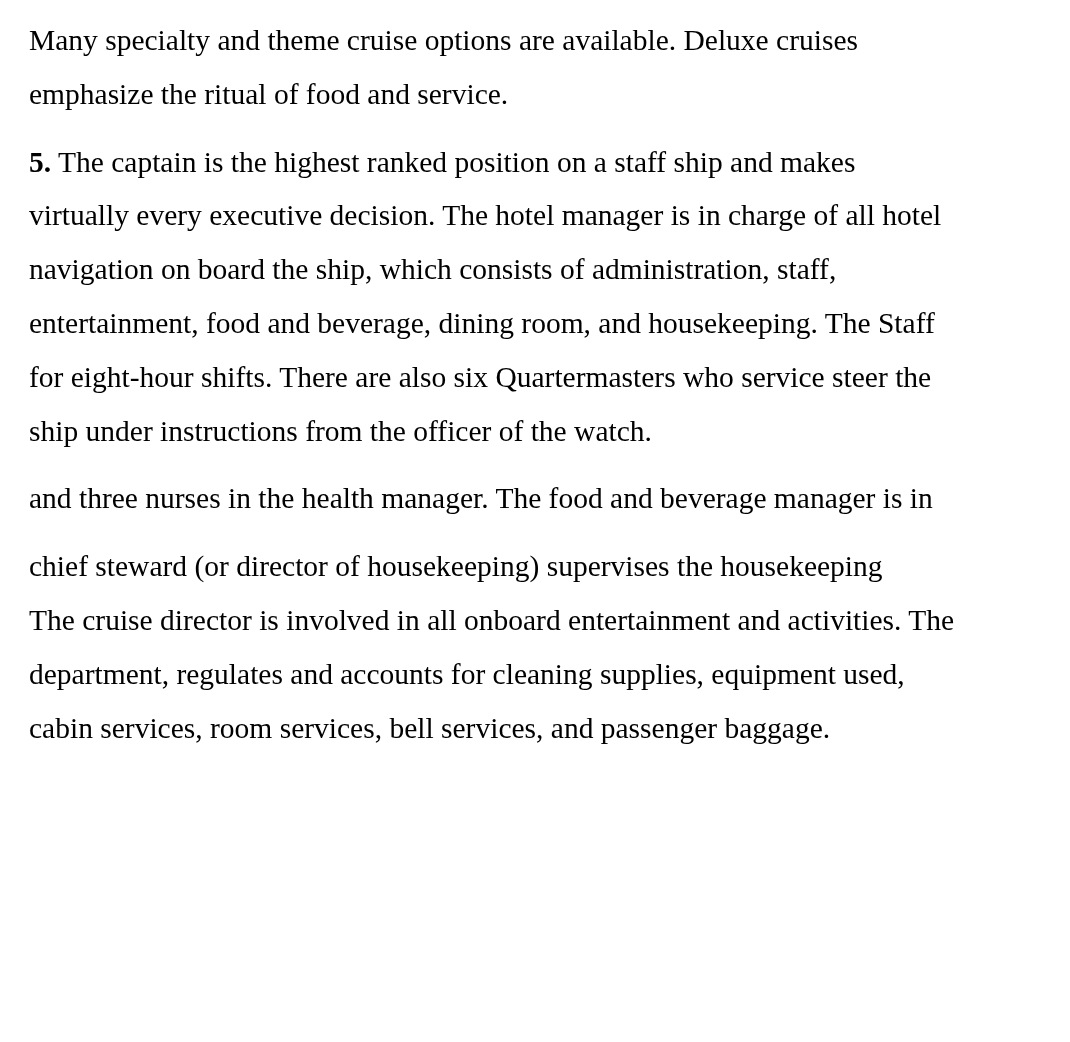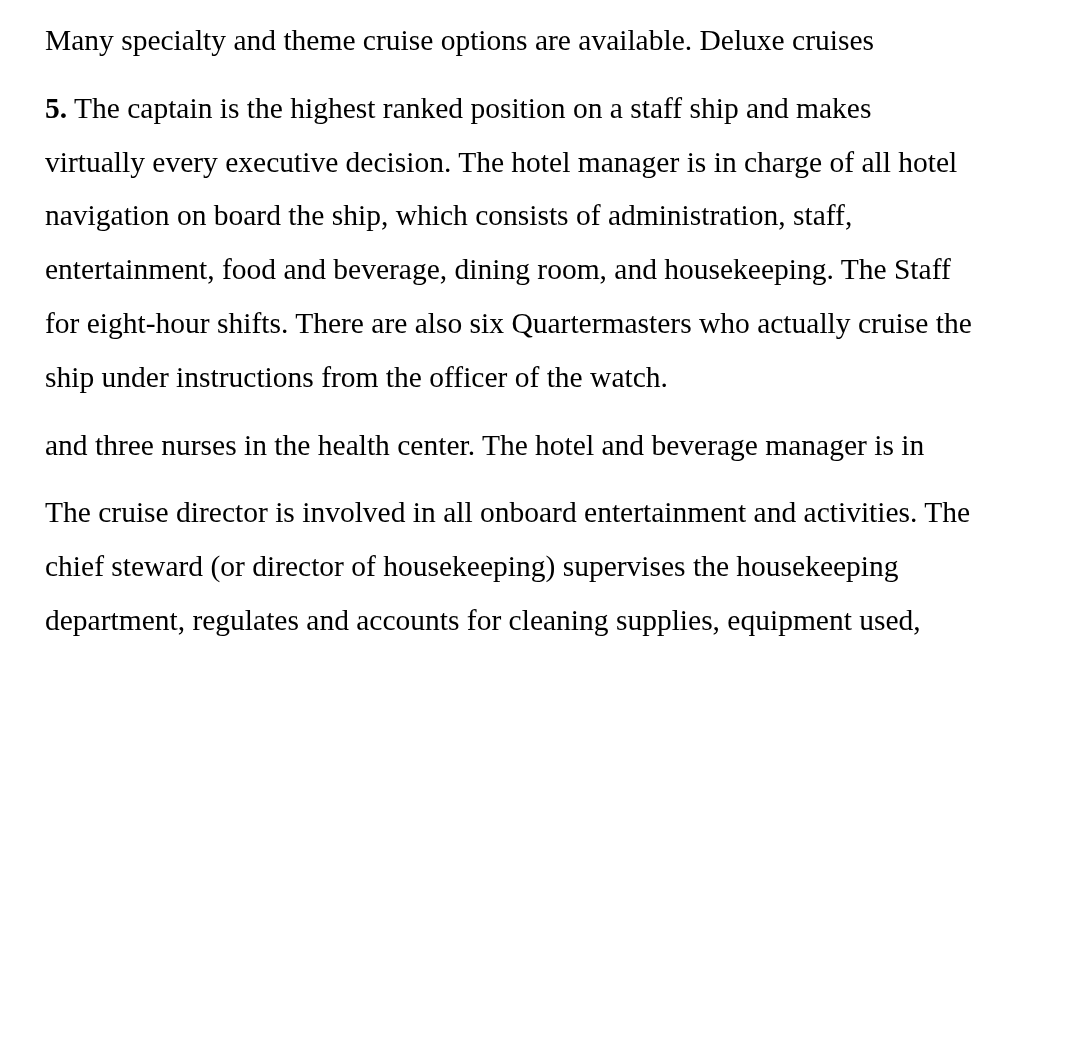--- a/index.html
+++ b/index.html
@@ -8,21 +8,21 @@
     background: #ffffff;
   }
   body {
     width: 1070px;
     height: 1042px;
     overflow: hidden;
   }
   .doc {
     box-sizing: border-box;
     width: 1070px;
-    padding: 14px 26px 0 45px;
+    padding: 14px 26px 0 29px;
     font-family: "Liberation Serif", "DejaVu Serif", serif;
     font-size: 29.5px;
     line-height: 53.8px;
     color: #000000;
     background: #ffffff;
   }
   .para {
     margin: 0 0 14px 0;
   }
   .line {
@@ -32,34 +32,36 @@
     font-weight: 700;
   }
 </style>
 </head>
 <body>
 
 <div class="doc">
 
   <div class="para">
     <div class="line">Many specialty and theme cruise options are available. Deluxe cruises</div>
+    <div class="line">emphasize the ritual of food and service.</div>
   </div>
 
   <div class="para">
     <div class="line"><span class="para-number">5.</span><span> The captain is the highest ranked position on a staff ship and makes</span></div>
     <div class="line">virtually every executive decision. The hotel manager is in charge of all hotel</div>
     <div class="line">navigation on board the ship, which consists of administration, staff,</div>
     <div class="line">entertainment, food and beverage, dining room, and housekeeping. The Staff</div>
-    <div class="line">for eight-hour shifts. There are also six Quartermasters who actually cruise the</div>
+    <div class="line">for eight-hour shifts. There are also six Quartermasters who service steer the</div>
     <div class="line">ship under instructions from the officer of the watch.</div>
   </div>
 
   <div class="para">
-    <div class="line">and three nurses in the health center. The hotel and beverage manager is in</div>
+    <div class="line">and three nurses in the health manager. The food and beverage manager is in</div>
   </div>
 
   <div class="para">
+    <div class="line">chief steward (or director of housekeeping) supervises the housekeeping</div>
     <div class="line">The cruise director is involved in all onboard entertainment and activities. The</div>
-    <div class="line">chief steward (or director of housekeeping) supervises the housekeeping</div>
     <div class="line">department, regulates and accounts for cleaning supplies, equipment used,</div>
+    <div class="line">cabin services, room services, bell services, and passenger baggage.</div>
   </div>
 
 </div>
 
 </body></html>

